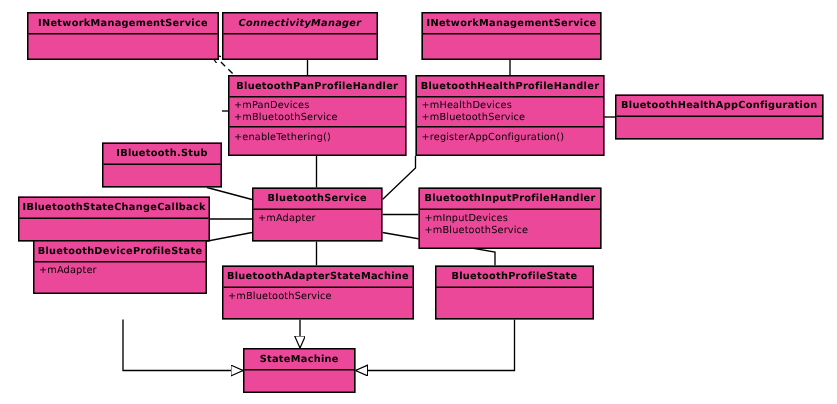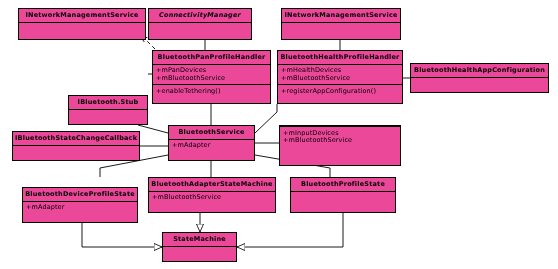--- a/index.html
+++ b/index.html
@@ -174,28 +174,29 @@
 
   <div class="umlclass" style="left:168px; top:125px; width:87px; height:36px;">
     <div class="cname">BluetoothService</div>
     <div class="sep"></div>
     <div class="compartment">
       <div class="member">+mAdapter</div>
     </div>
   </div>
 
   <div class="umlclass" style="left:279px; top:125px; width:122px; height:41px;">
+    <div class="cname">BluetoothInputProfileHandler</div>
     <div class="sep"></div>
     <div class="compartment">
       <div class="member">+mInputDevices</div>
       <div class="member">+mBluetoothService</div>
     </div>
   </div>
 
-  <div class="umlclass" style="left:22px; top:187px; width:116px; height:36px;">
+  <div class="umlclass" style="left:22px; top:160px; width:116px; height:36px;">
     <div class="cname">BluetoothDeviceProfileState</div>
     <div class="sep"></div>
     <div class="compartment">
       <div class="member">+mAdapter</div>
     </div>
   </div>
 
   <div class="umlclass" style="left:148px; top:177px; width:128px; height:36px;">
     <div class="cname">BluetoothAdapterStateMachine</div>
     <div class="sep"></div>

